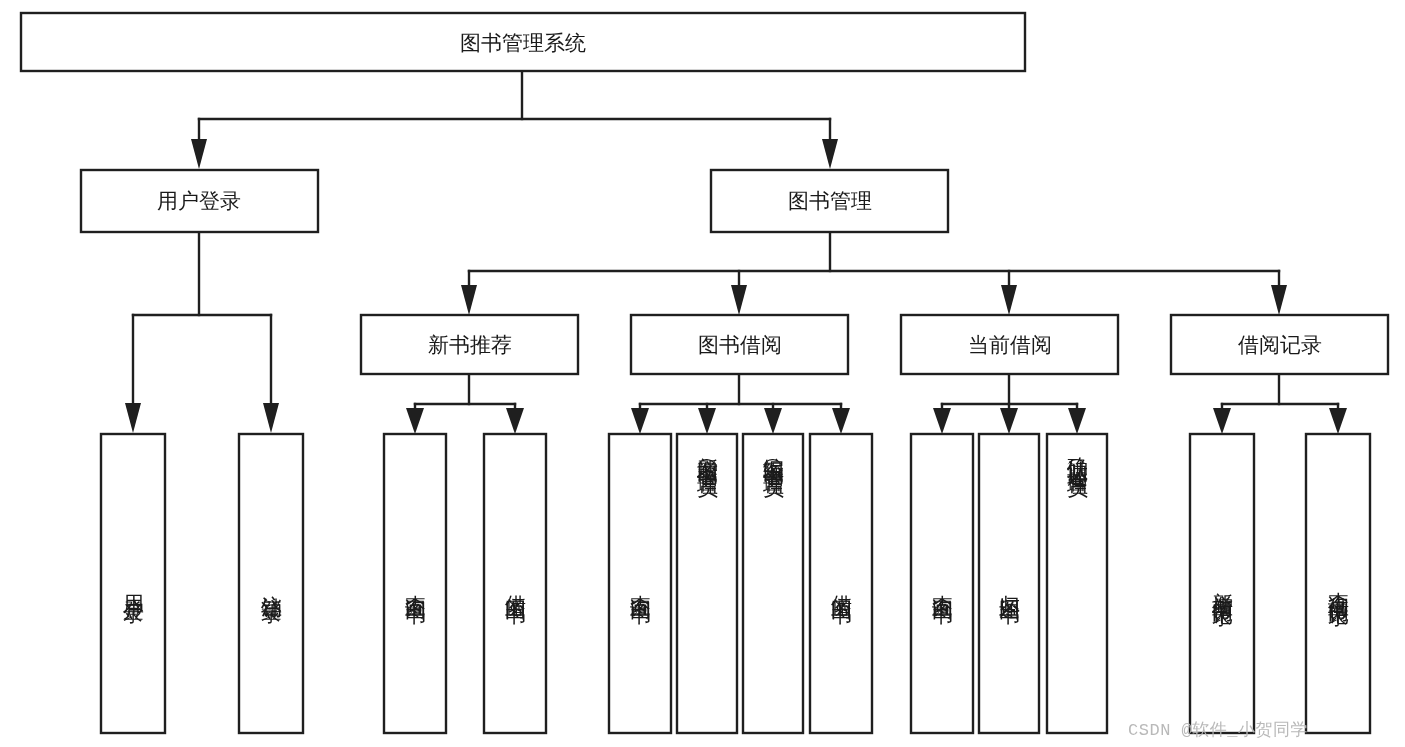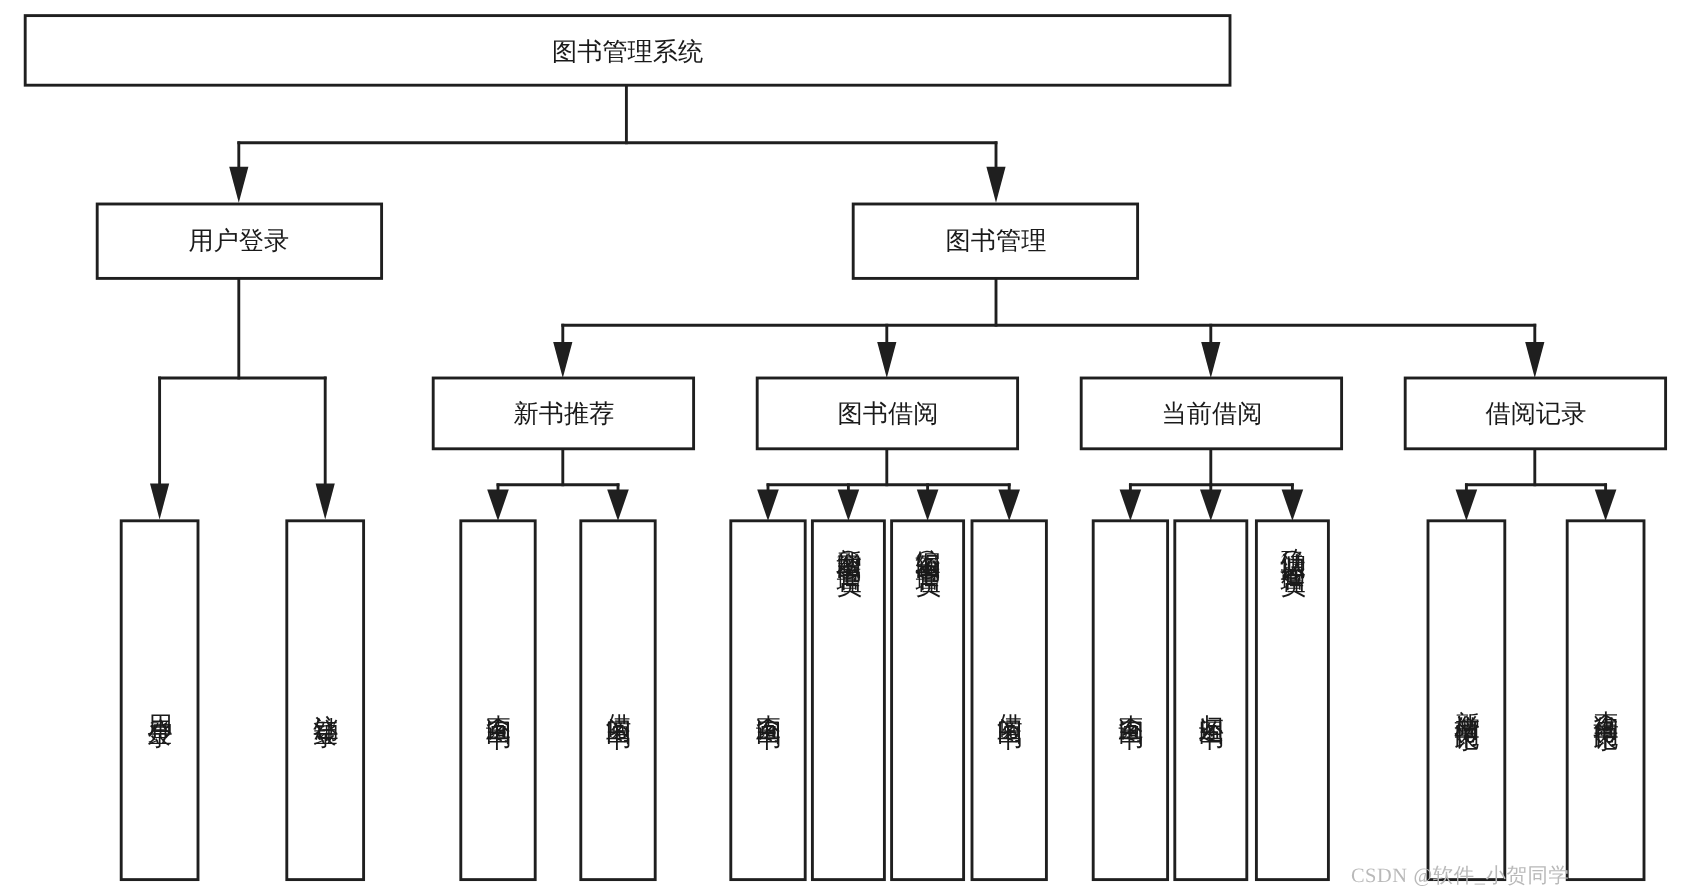--- a/index.html
+++ b/index.html
@@ -62,21 +62,21 @@
     position: absolute;
     display: flex;
     align-items: center;
     justify-content: center;
     pointer-events: none;
   }
   #watermark {
     position: absolute;
     right: 8px;
     bottom: 6px;
-    font-family: Liberation Serif, serif;
+    font-family: Liberation Mono, monospace;
     font-size: 17px;
     color: #b9b9b9;
     white-space: nowrap;
     letter-spacing: 0.5px;
   }
 </style>
 </head>
 <body>
 
 <div id="diagram-root">

